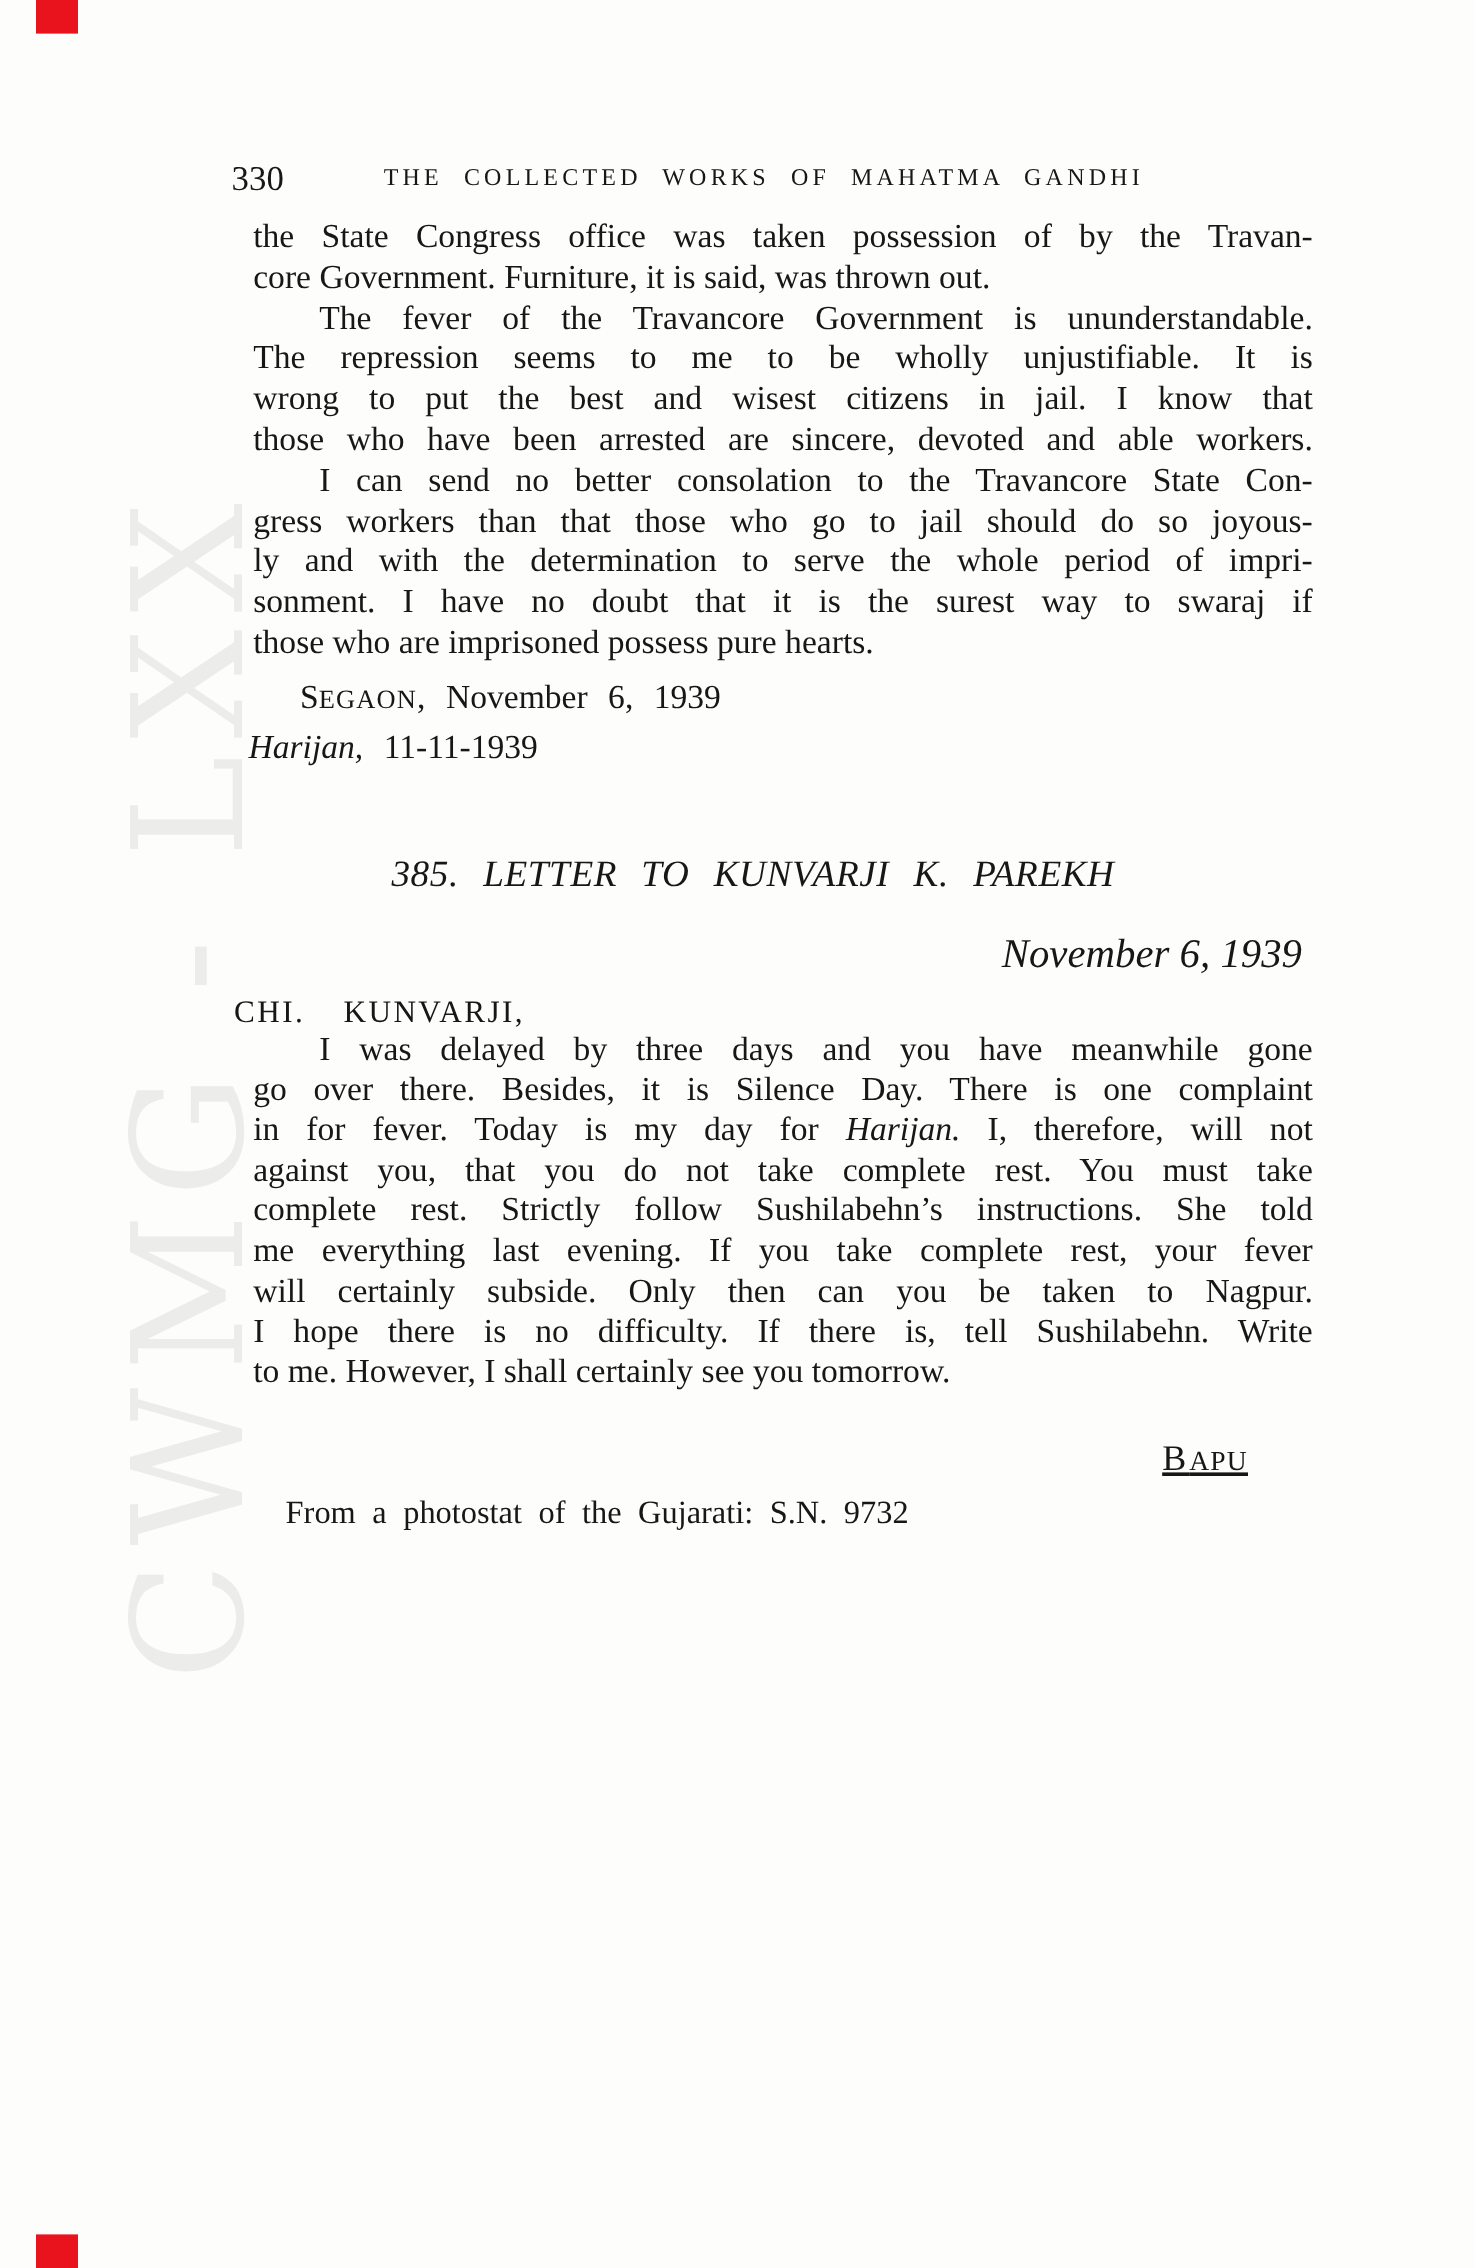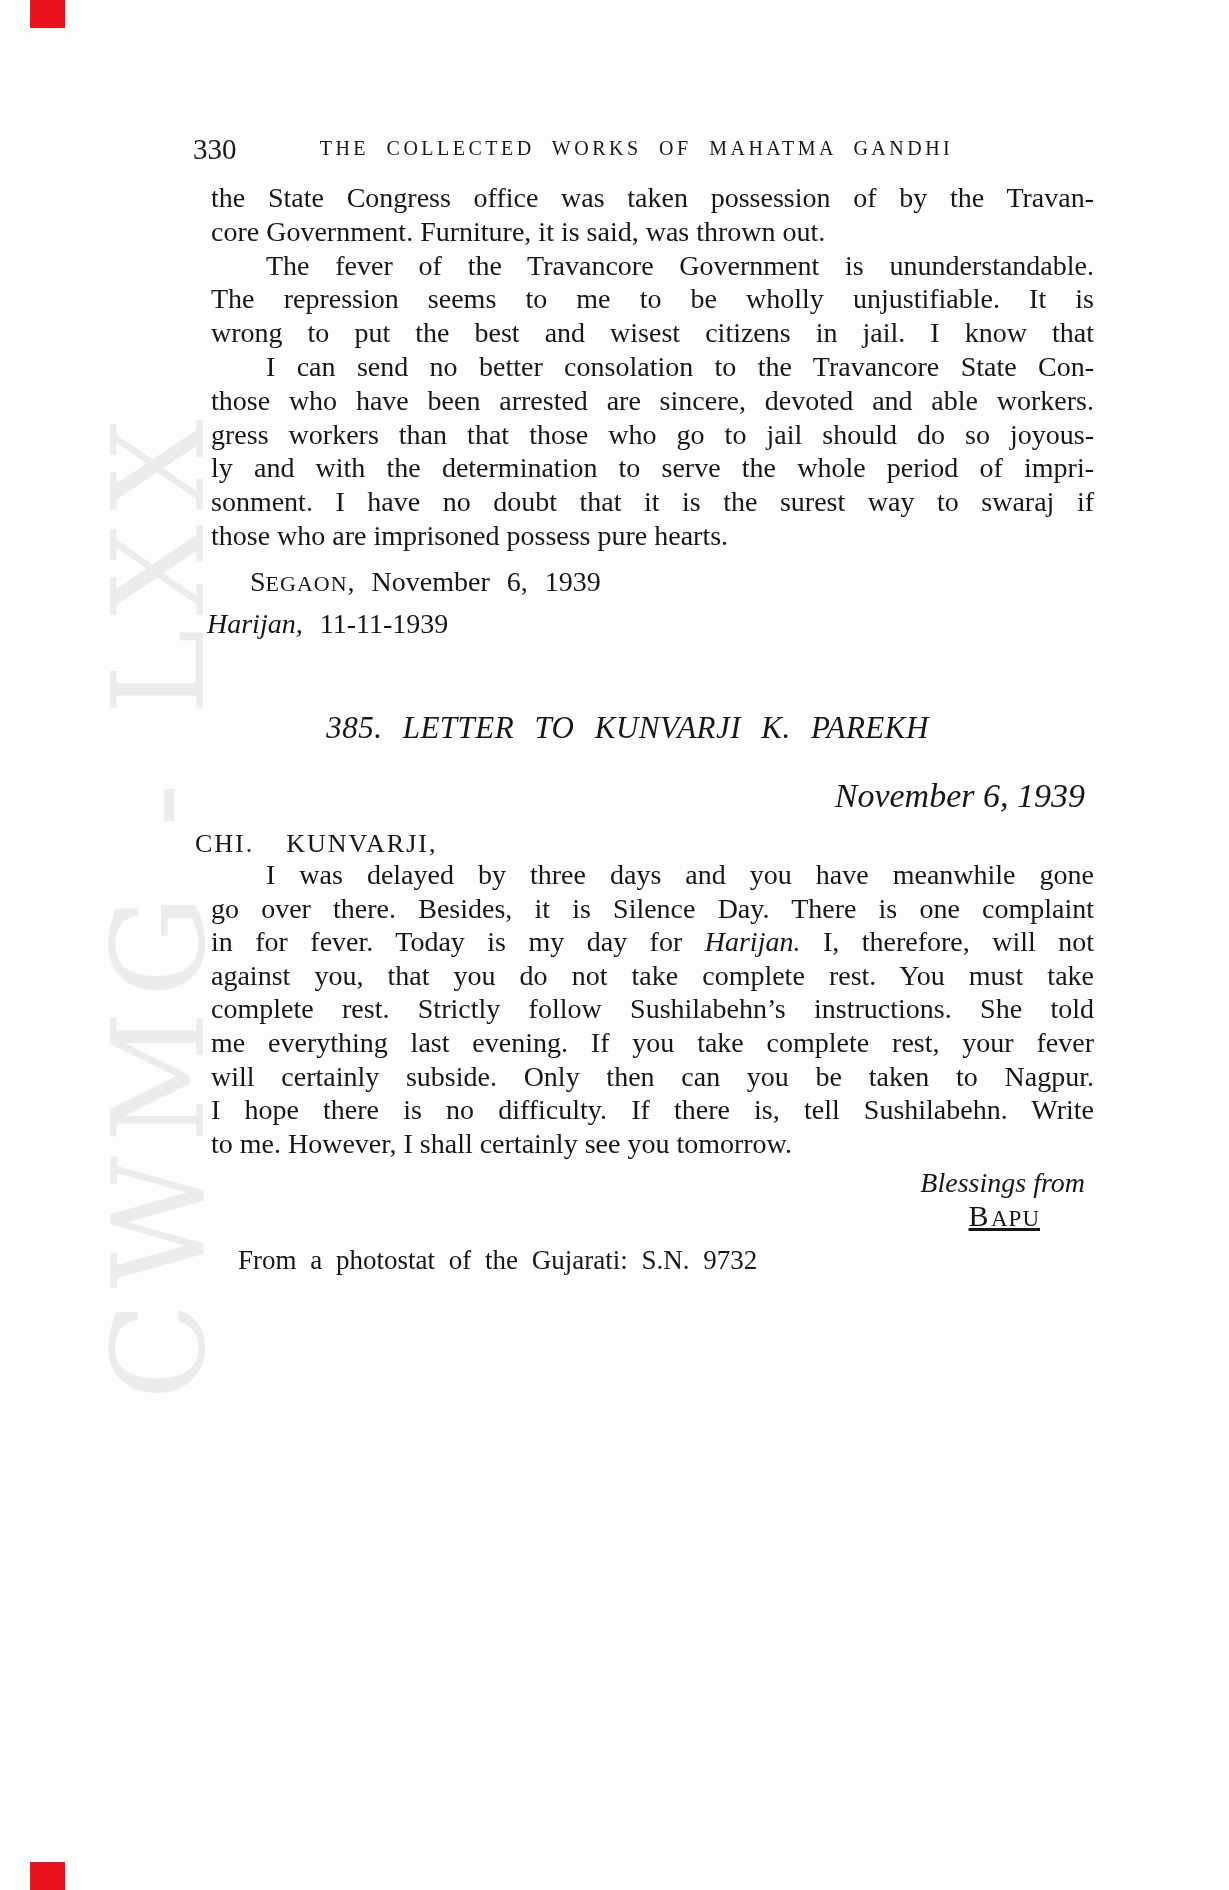--- a/index.html
+++ b/index.html
@@ -64,22 +64,22 @@
     <span class="pagenum">330</span>
     <div class="runhead">THE COLLECTED WORKS OF MAHATMA GANDHI</div>
   </div>
 
   <div class="block block1">
     <div class="line">the State Congress office was taken possession of by the Travan-</div>
     <div class="line last">core Government.  Furniture, it is said, was thrown out.</div>
     <div class="line indent">The fever of the Travancore Government is ununderstandable.</div>
     <div class="line">The repression seems to me to be wholly unjustifiable.  It is</div>
     <div class="line">wrong to put the best and wisest citizens in jail.  I know that</div>
+    <div class="line">those who have been arrested are sincere, devoted and able workers.</div>
     <div class="line indent">I can send no better consolation to the Travancore State Con-</div>
-    <div class="line">those who have been arrested are sincere, devoted and able workers.</div>
     <div class="line">gress workers than that those who go to jail should do so joyous-</div>
     <div class="line">ly and with the determination to serve the whole period of impri-</div>
     <div class="line">sonment.  I have no doubt that it is the surest way to swaraj if</div>
     <div class="line last">those who are imprisoned possess pure hearts.</div>
   </div>
 
   <div class="dateline"><span>S</span><span class="scsmall">EGAON</span><span>,  November 6,  1939</span></div>
 
   <div class="periodical"><span class="it">Harijan,</span>
     <span>11-11-1939</span></div>
@@ -95,19 +95,18 @@
     <div class="line">go over there.  Besides, it is Silence Day.  There is one complaint</div>
     <div class="line"><span>in for fever.  Today is my day for </span><span class="it">Harijan.</span><span>  I, therefore, will not</span></div>
     <div class="line">against you, that you do not take complete rest.  You must take</div>
     <div class="line">complete rest.  Strictly follow Sushilabehn’s instructions.  She told</div>
     <div class="line">me everything last evening.  If you take complete rest, your fever</div>
     <div class="line">will certainly subside.  Only then can you be taken to Nagpur.</div>
     <div class="line">I hope there is no difficulty.  If there is, tell Sushilabehn.  Write</div>
     <div class="line last">to me.  However, I shall certainly see you tomorrow.</div>
   </div>
 
-  <div class="blessings">Blessings from</div>
 
   <div class="bapu"><span>B</span><span class="scsmall">APU</span></div>
 
   <div class="source2">From a photostat of the Gujarati:  S.N. 9732</div>
 
 </div>
 
 </body></html>

